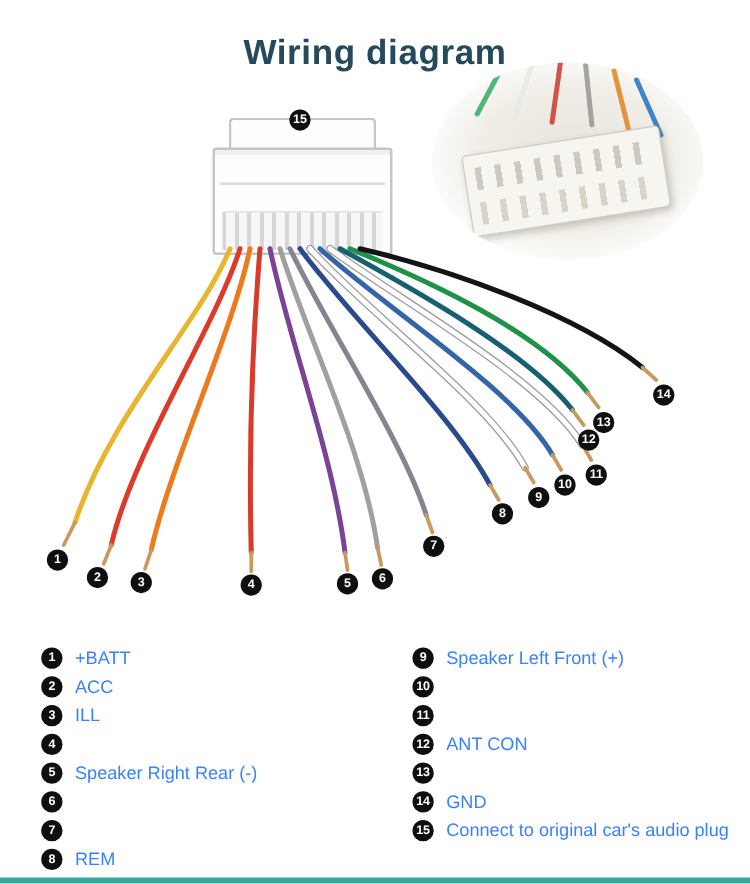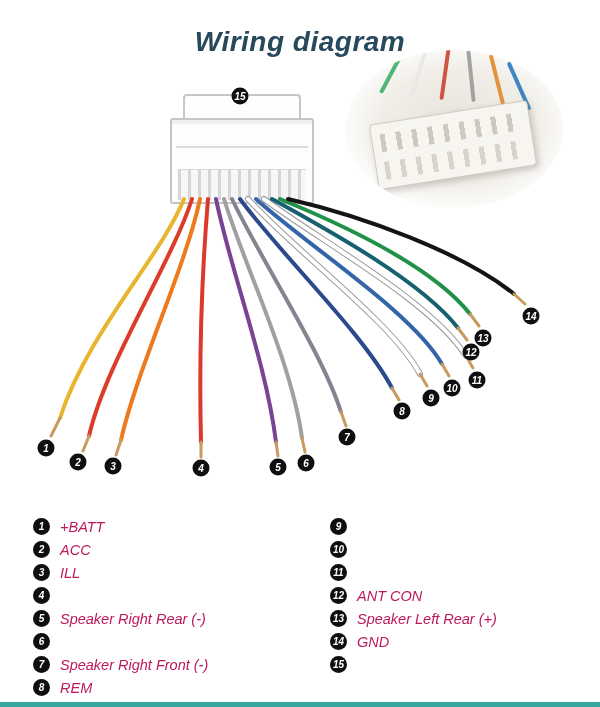--- a/index.html
+++ b/index.html
@@ -1,20 +1,19 @@
 <!DOCTYPE html>
 <html><head>
 <meta charset="utf-8">
 <style>
   html,body { margin:0; padding:0; background:#ffffff; }
   .canvas {
     position:relative; width:600px; height:707px; margin:0 auto;
     background:#ffffff; overflow:hidden;
     font-family:"Liberation Sans", sans-serif;
-    font-style:italic;
   }
   .title {
     position:absolute; top:26px; left:0; width:100%;
     text-align:center; font-size:28px; font-weight:bold;
     color:#27495c; letter-spacing:0.5px;
   }
   
   .conn-top {
     position:absolute; left:183px; top:94px; width:114px; height:26px;
     background:#fefefe; border:2px solid #c6c6c6; border-bottom:none;
@@ -74,21 +73,21 @@
   .legend-col.right { left:330px; width:262px; }
   .legend-row {
     display:flex; align-items:center; height:17px; margin-bottom:6px;
   }
   .legend-badge {
     flex:0 0 17px; width:17px; height:17px; border-radius:50%;
     background:#0f0f0f; color:#ffffff;
     font-size:10px; font-weight:bold; line-height:17px; text-align:center;
     margin-right:10px;
   }
-  .legend-label { font-size:14.5px; color:#be185d; white-space:nowrap; }
+  .legend-label { font-size:14.5px; color:#3b82f6; white-space:nowrap; }
   .footer-bar {
     position:absolute; left:0; bottom:0; width:100%; height:5px; background:#36a79e;
   }
 </style>
 </head>
 <body>
 
 <div class="canvas">
 
   <div class="title">Wiring diagram</div>
@@ -186,50 +185,50 @@
     </div>
     <div class="legend-row">
       <span class="legend-badge">5</span>
       <span class="legend-label">Speaker Right Rear (-)</span>
     </div>
     <div class="legend-row">
       <span class="legend-badge">6</span>
     </div>
     <div class="legend-row">
       <span class="legend-badge">7</span>
-      <span class="legend-label">Speaker Right Front (-)</span>
     </div>
     <div class="legend-row">
       <span class="legend-badge">8</span>
       <span class="legend-label">REM</span>
     </div>
   </div>
 
   <div class="legend-col right">
     <div class="legend-row">
       <span class="legend-badge">9</span>
+      <span class="legend-label">Speaker Left Front (+)</span>
     </div>
     <div class="legend-row">
       <span class="legend-badge">10</span>
     </div>
     <div class="legend-row">
       <span class="legend-badge">11</span>
     </div>
     <div class="legend-row">
       <span class="legend-badge">12</span>
       <span class="legend-label">ANT CON</span>
     </div>
     <div class="legend-row">
       <span class="legend-badge">13</span>
-      <span class="legend-label">Speaker Left Rear (+)</span>
     </div>
     <div class="legend-row">
       <span class="legend-badge">14</span>
       <span class="legend-label">GND</span>
     </div>
     <div class="legend-row">
       <span class="legend-badge">15</span>
+      <span class="legend-label">Connect to original car's audio plug</span>
     </div>
   </div>
 
   <div class="footer-bar" style="background: rgb(54, 167, 158);"></div>
 
 </div>
 
 </body></html>

